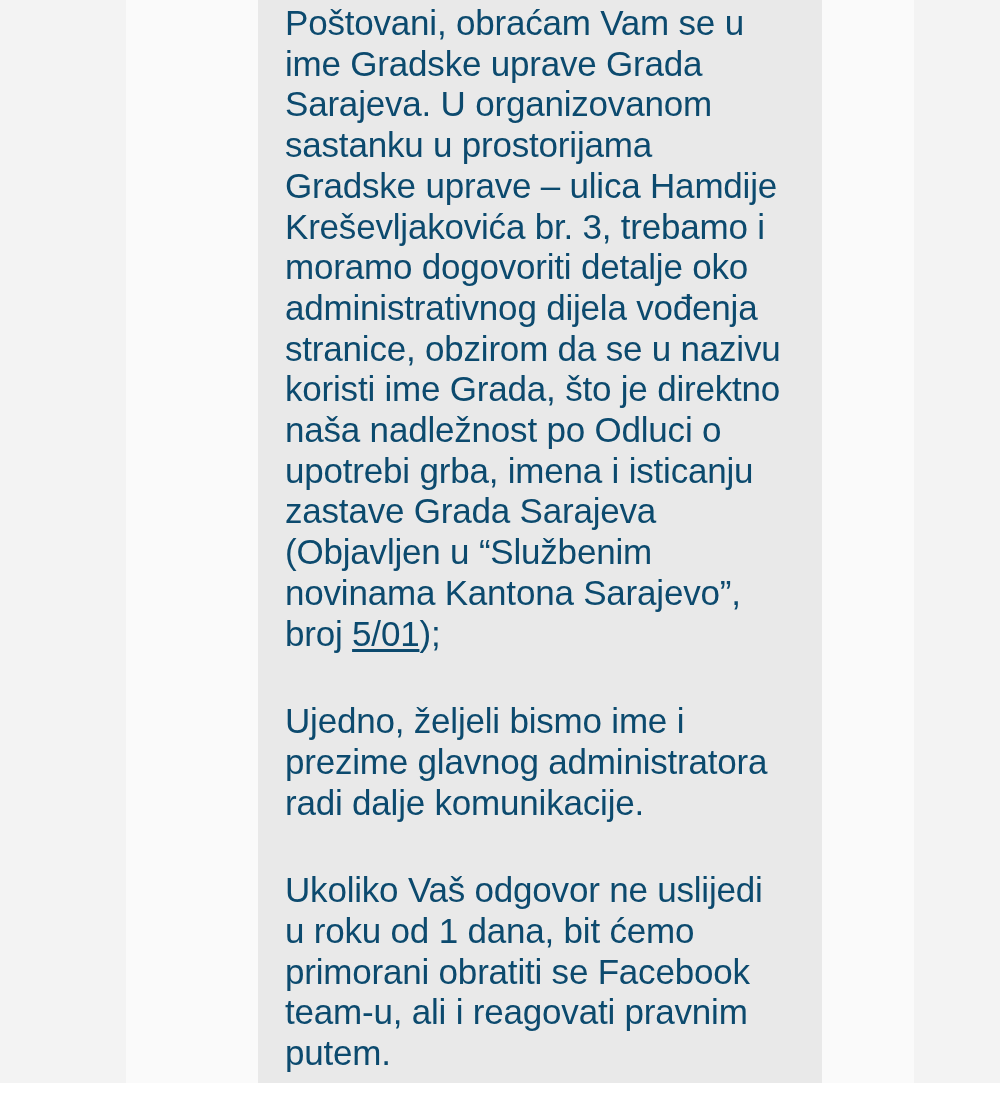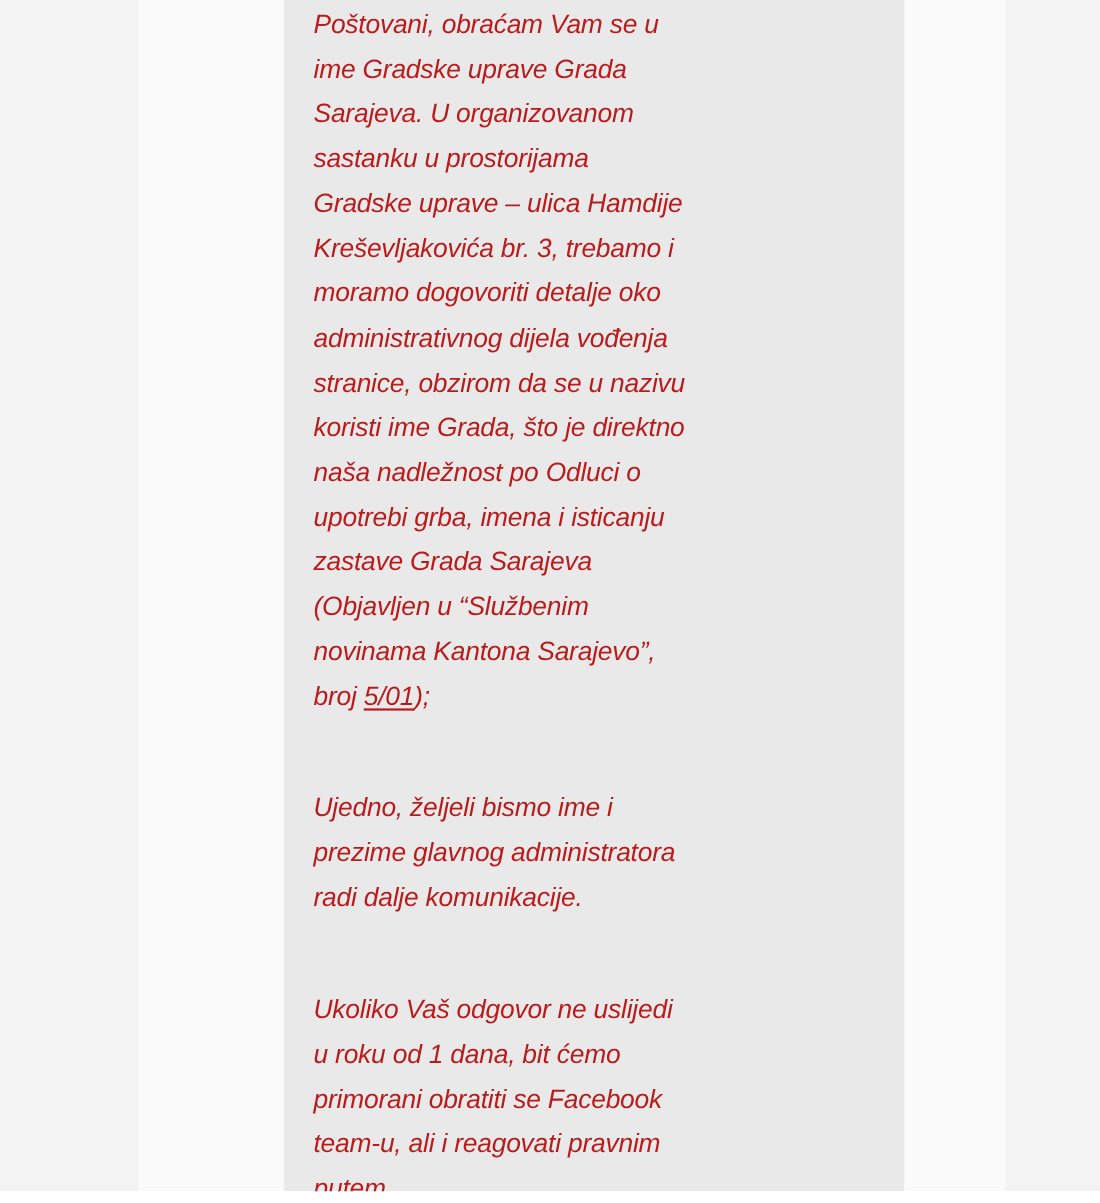--- a/index.html
+++ b/index.html
@@ -11,26 +11,25 @@
     .band-left { position: absolute; left: 0; top: 0; width: 126px; height: 1083px; background: #f3f3f3; }
     .panel { position: absolute; left: 126px; top: 0; width: 788px; height: 1083px; background: #fafafa; }
     .band-right { position: absolute; left: 914px; top: 0; width: 86px; height: 1083px; background: #f3f3f3; }
     .bottom-strip { position: absolute; left: 0; top: 1083px; width: 1000px; height: 11px; background: #ffffff; }
     .bubble {
       position: absolute; left: 258px; top: -40px; width: 564px; height: 1123px;
       background: #e9e9e9; border-radius: 36px 36px 0 0;
       box-sizing: border-box; padding: 43px 0 0 27px;
     }
     .para {
-      margin: 0; color: #b91c1c;
-      font-size: 24px; line-height: 40.7px; letter-spacing: -0.2px;
+      margin: 0; color: #0c4a6e;
+      font-size: 35px; line-height: 40.7px; letter-spacing: -0.2px;
       white-space: pre-line;
-      font-style: italic;
     }
-    .para + .para { margin-top: 61px; }
+    .para + .para { margin-top: 47px; }
     .link { text-decoration: underline; text-underline-offset: 3px; }
   </style>
 </head>
 <body>
 
 <div class="band-left"></div>
 <div class="panel">
 </div>
 <div class="band-right"></div>
 

